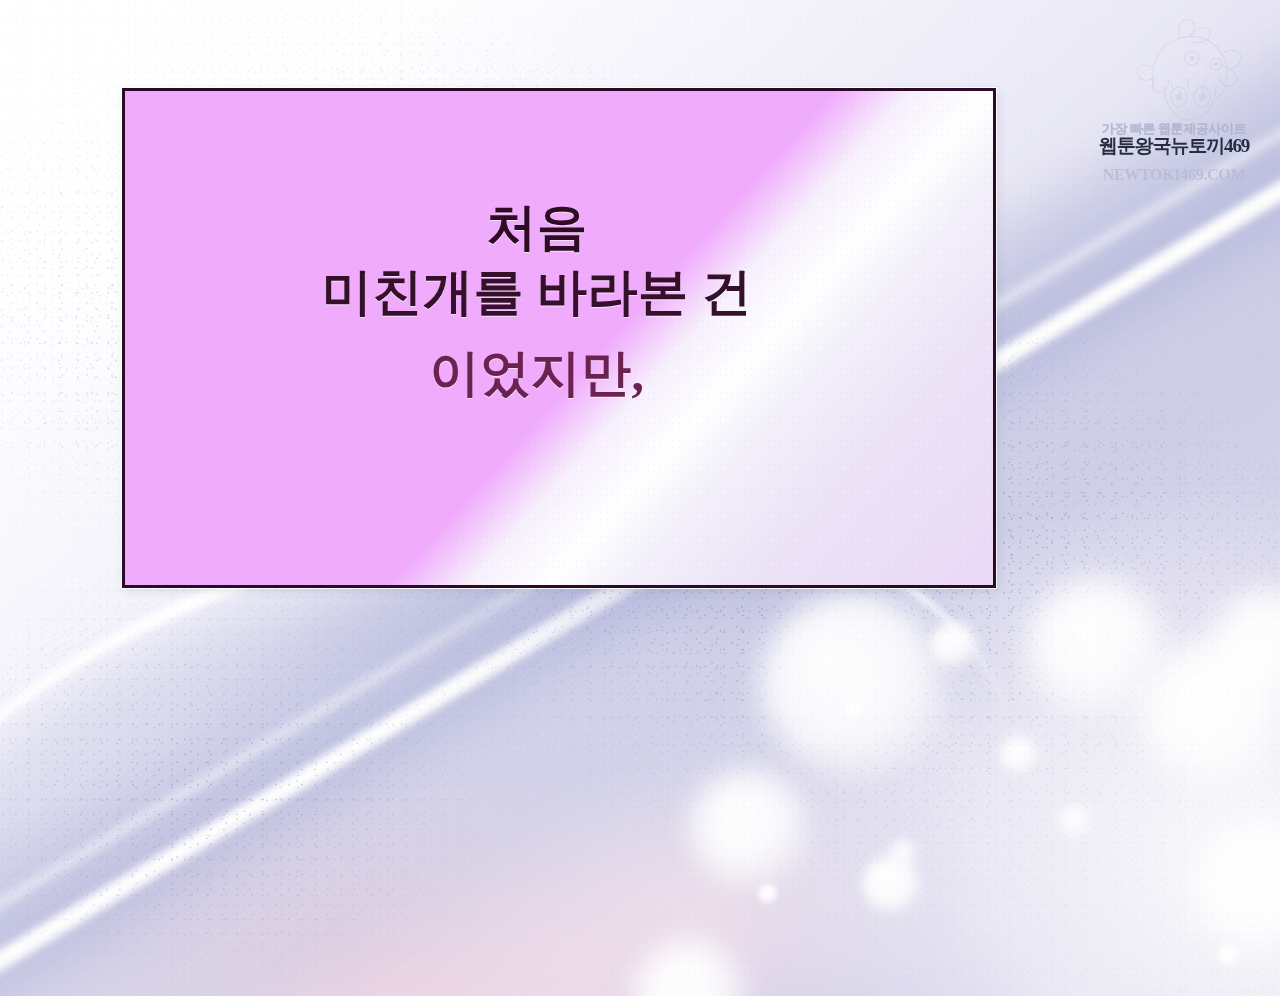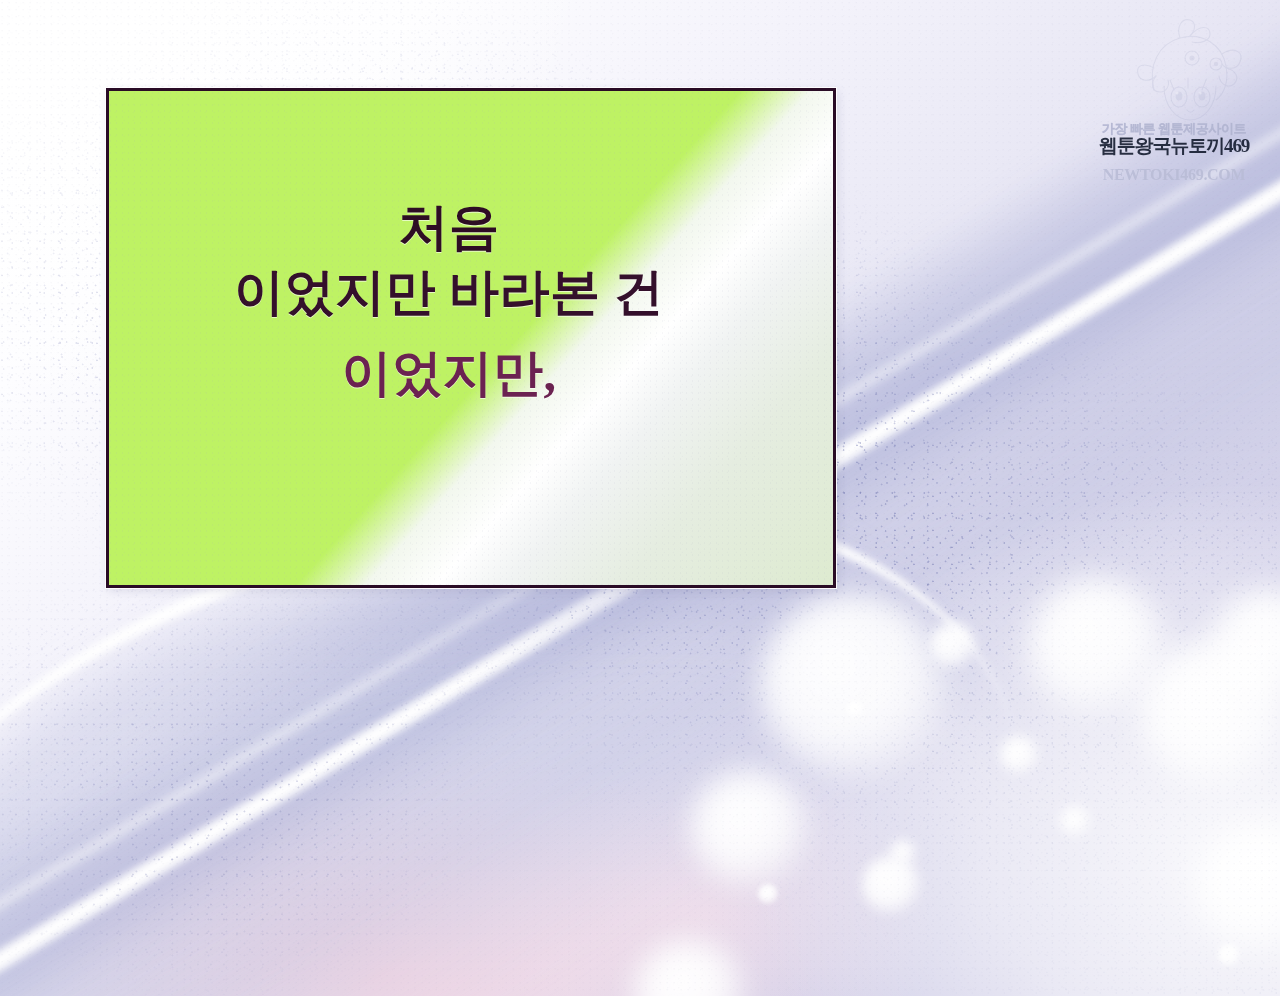--- a/index.html
+++ b/index.html
@@ -219,27 +219,27 @@
     background-image:
       radial-gradient(circle at 30% 40%, rgba(150,150,180,0.07) 0.5px, transparent 1px),
       radial-gradient(circle at 70% 75%, rgba(150,150,180,0.06) 0.5px, transparent 1px);
     background-size: 7px 7px, 11px 9px;
     opacity: 0.8;
   }
 
   
   #panel {
     position: absolute;
-    left: 106px;
+    left: 122px;
     top: 88px;
-    width: 730px;
+    width: 874px;
     height: 500px;
     box-sizing: border-box;
     border: 3px solid #2a0c26;
-    background: #bef264;
+    background: #f0abfc;
     overflow: hidden;
     box-shadow: 0 0 0 1px rgba(255,255,255,0.9), 2px 3px 9px rgba(120,118,160,0.20);
   }
   #panel-sheen {
     position: absolute;
     inset: 0;
     background:
       linear-gradient(132deg,
         rgba(255,255,255,0) 0%,
         rgba(255,255,255,0) 54%,
@@ -374,21 +374,21 @@
   <div class="bg-layer" id="bg-lowerright"></div>
   <div class="bg-layer" id="bg-topleft"></div>
   <div class="bg-layer" id="grain"></div>
 
   <div id="panel">
     <div id="panel-sheen"></div>
     <div id="panel-grain"></div>
 
     <div id="dialogue">
       <div class="dlg-line l1" style="color: rgb(46, 13, 36);">처음</div>
-      <div class="dlg-line l2" style="color: rgb(52, 16, 43);">이었지만 바라본 건</div>
+      <div class="dlg-line l2" style="color: rgb(52, 16, 43);">미친개를 바라본 건</div>
       <div class="dlg-line l4" style="color: rgb(107, 34, 81);">이었지만,</div>
     </div>
   </div>
 
   <div id="watermark">
 
     <svg id="wm-mascot" viewBox="0 0 118 120">
       <g fill="none" stroke="#9aa0c0" stroke-width="1.1" stroke-linejoin="round" stroke-linecap="round">
 
         <path d="M24 76 C18 52 28 30 50 24 C72 18 92 30 96 52 C99 68 94 80 86 86"></path>

